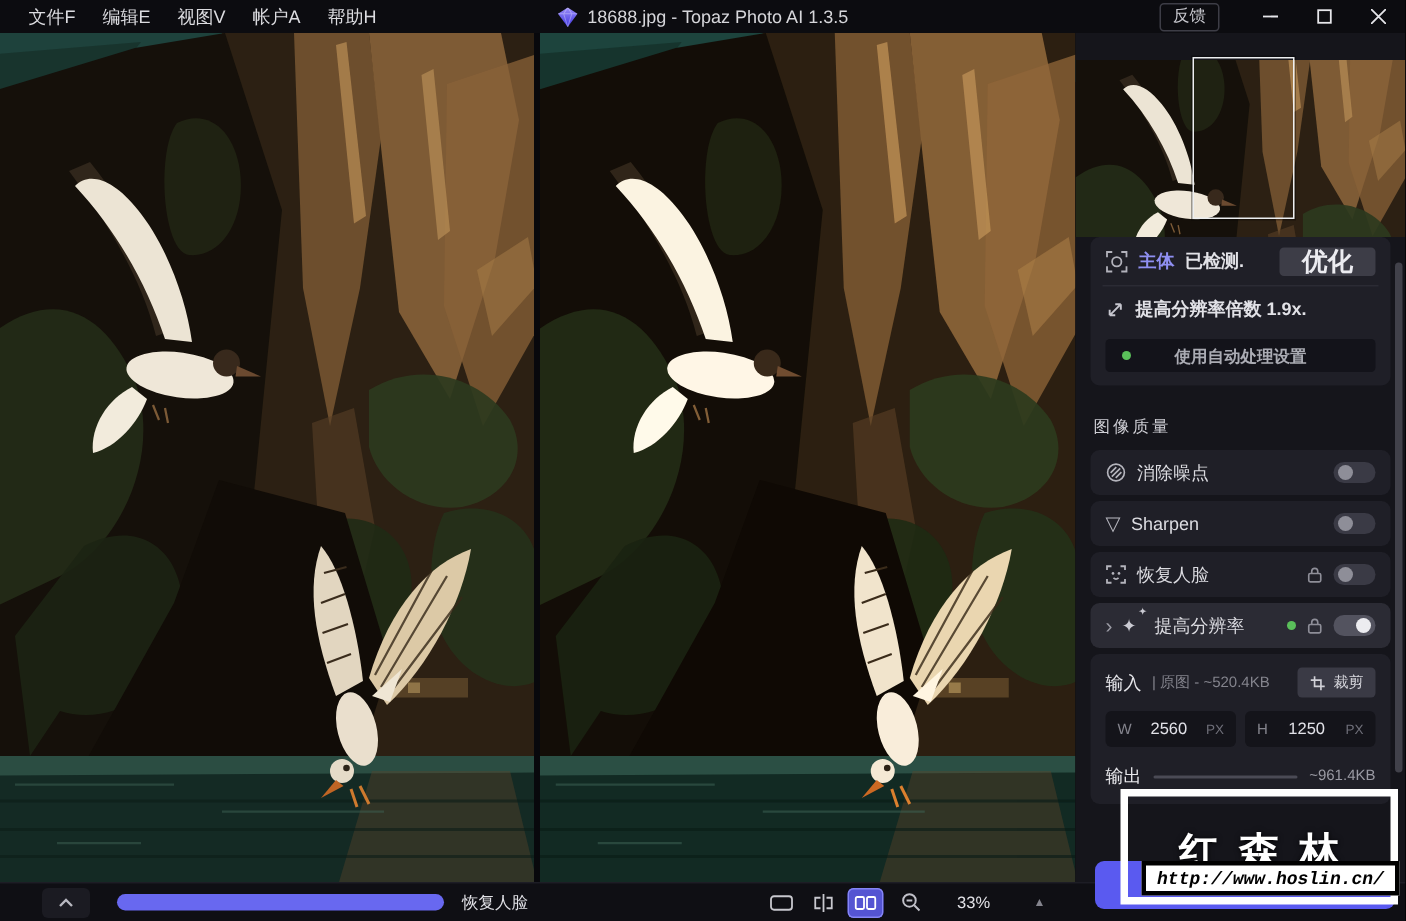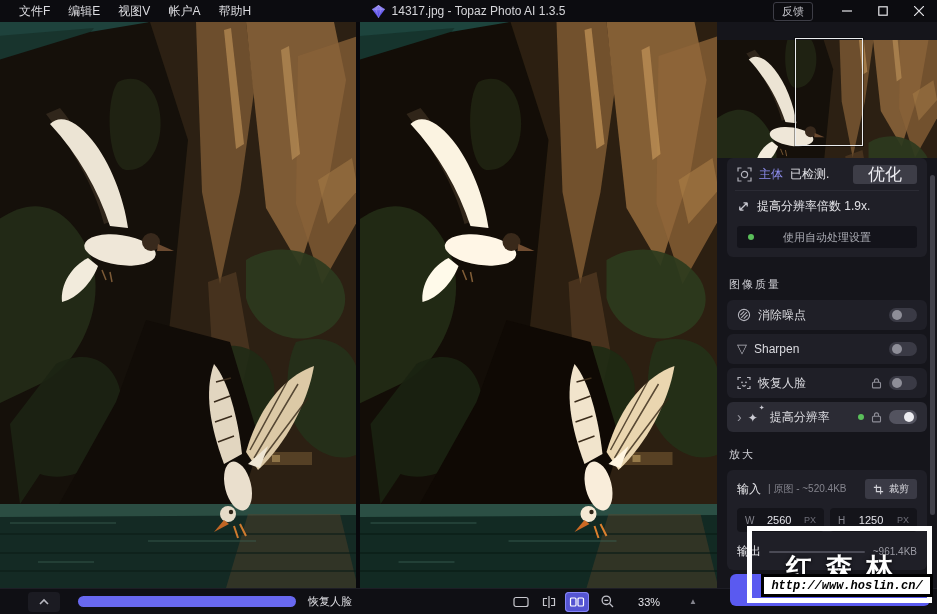--- a/index.html
+++ b/index.html
@@ -45,21 +45,21 @@
   .nav-viewport {
     position:absolute; left:78px; top:-2px; width:68px; height:108px;
     border:1.5px solid #eceef0; box-shadow:0 0 0 1px rgba(0,0,0,.35);
   }
   .panel-header {
     margin:20px 12px 8px; font-size:11px; color:#cfcfd5; letter-spacing:2px;
     display:flex; align-items:center; gap:8px;
   }
   .gear { font-size:13px; color:#9a9aa3; letter-spacing:0; line-height:10px; }
   .card { margin:0 10px; background:#1f1f27; border-radius:6px; }
-  .auto-card { padding:2px 10px 9px; }
+  .auto-card { padding:2px 10px 9px;font-weight:bold; }
   .auto-row { display:flex; align-items:center; gap:7px; height:29px; }
   .auto-divider { height:1px; background:#2b2b34; margin:1px -2px; }
   .subject-link { font-size:12px; color:#8f8ff2; }
   .auto-text { font-size:12px; color:#e2e2e7; }
   .refine-btn {
     margin-left:auto; background:#3d3d47; border-radius:3px; font-size:17px;
     color:#ececf1; padding:3px 15px; line-height:13px;
   }
   .apply-btn {
     margin-top:5px; height:22px; background:#13131a; border-radius:3px;
@@ -226,21 +226,21 @@
       <span class="menu-item">编辑E</span>
       <span class="menu-item">视图V</span>
       <span class="menu-item">帐户A</span>
       <span class="menu-item">帮助H</span>
     </div>
     <div class="title-center">
       <svg class="ic" width="13" height="13" viewBox="0 0 13 13">
         <polygon points="6.5,0 13,4.2 6.5,13 0,4.2" fill="url(#lg)"></polygon>
         <path d="M0,4.2 H13 M6.5,0 L3.8,4.2 L6.5,13 M6.5,0 L9.2,4.2 L6.5,13" stroke="rgba(255,255,255,.3)" stroke-width=".7" fill="none"></path>
       </svg>
-      <span class="app-title">14317.jpg - Topaz Photo AI 1.3.5</span>
+      <span class="app-title">18688.jpg - Topaz Photo AI 1.3.5</span>
     </div>
     <div class="tb-right">
       <span class="feedback-btn">反馈</span>
       <span class="winbtn">
         <svg class="ic" width="10" height="10" viewBox="0 0 10 10">
             <path d="M0,5 H10" stroke="#e6e6ea" stroke-width="1.2"></path>
           </svg>
       </span>
       <span class="winbtn">
         <svg class="ic" width="10" height="10" viewBox="0 0 10 10">
@@ -359,23 +359,20 @@
             <rect x="1.5" y="5.3" width="8" height="5.6" rx="1"></rect>
             <path d="M3.5,5.3 V3.9 a2,2 0 0 1 4,0 V5.3"></path>
           </svg>
           <span class="toggle on">
               <span class="knob"></span>
             </span>
         </span>
       </div>
     </div>
 
-    <div class="panel-header" style="margin-top:15px">
-      <span>放大</span>
-    </div>
 
     <div class="card enlarge-card">
       <div class="in-row">
         <span class="in-label">输入</span>
         <span class="in-info">| 原图 -  ~520.4KB</span>
         <span class="crop-btn">
           <svg class="ic" width="11" height="11" viewBox="0 0 13 13" fill="none" stroke="#d2d2d8" stroke-width="1.3">
             <path d="M4,1 V9 H12 M1,4 H9 V12"></path>
           </svg>
           <span>裁剪</span>

